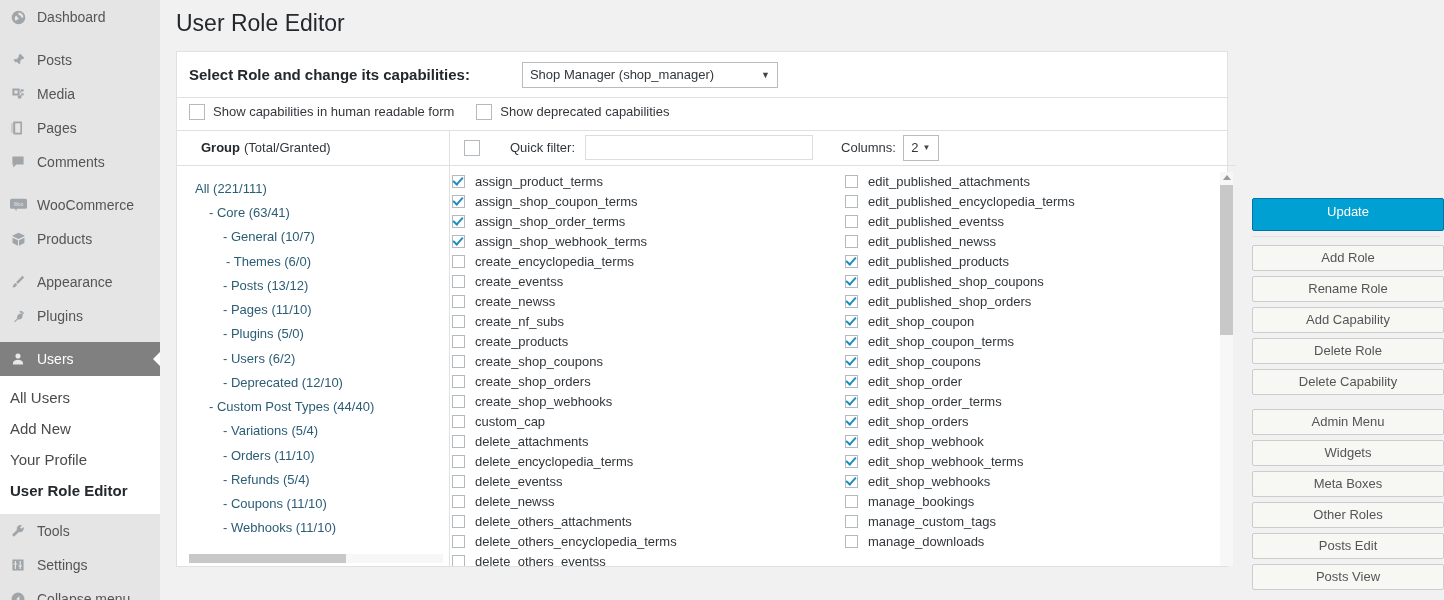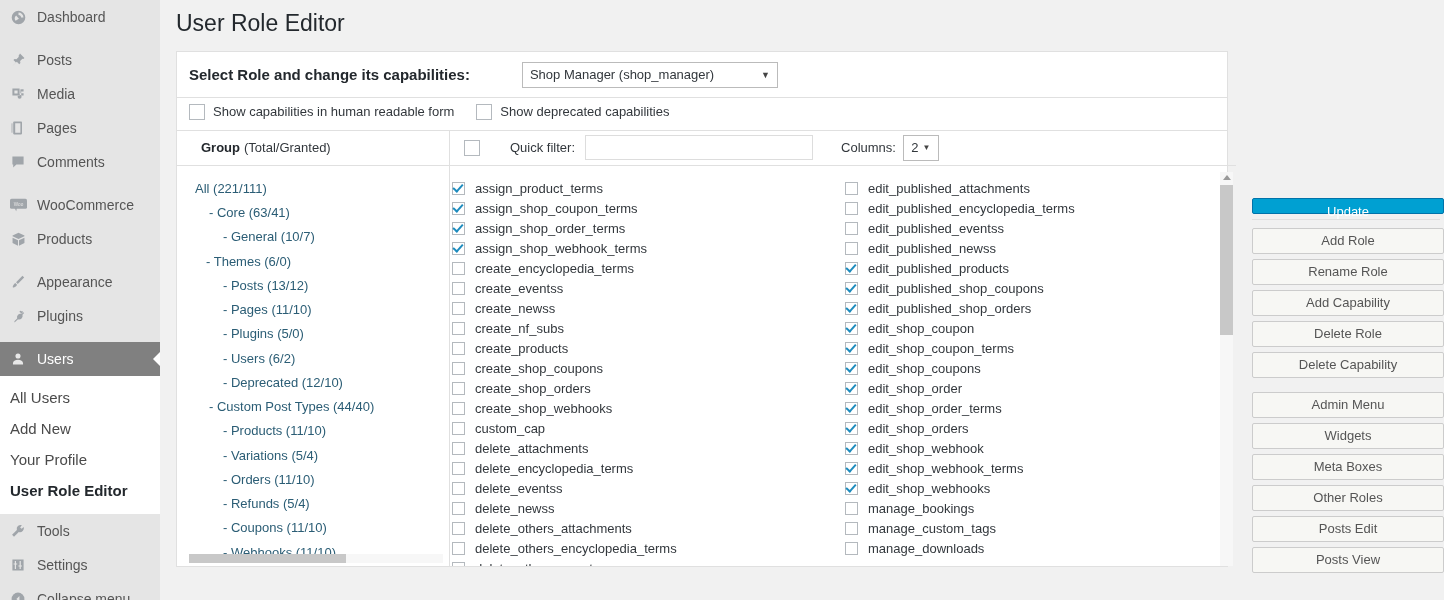--- a/index.html
+++ b/index.html
@@ -149,21 +149,21 @@
   .filter-bar { height: 35px; display: flex; align-items: center; border-bottom: 1px solid #e0e0e0; padding-left: 14px; }
   .filter-bar .qf-label { margin: 0 10px 0 30px; font-size: 13px; color: #32373c; }
   .qf-input {
     width: 228px; height: 25px;
     border: 1px solid #ddd; background: #fff;
   }
   .filter-bar .cols-label { margin: 0 7px 0 28px; font-size: 13px; color: #32373c; }
 
   .caps-wrap { position: relative; height: 400px; overflow: hidden; padding-top: 6px; }
   .caps-cols { display: flex; }
-  .caps-col { width: 393px; margin-top: 7px; }
+  .caps-col { width: 393px; }
   .cap-row {
     display: flex; align-items: center;
     height: 20px;
     padding-left: 2px;
   }
   .cap-row .cap-name { margin-left: 10px; font-size: 13px; color: #32373c; white-space: nowrap; }
   .vscroll {
     position: absolute; right: 3px; top: 6px; width: 13px; bottom: 0;
     background: #f7f7f7;
   }
@@ -194,21 +194,21 @@
     color: #555;
     font-size: 13px;
     margin-bottom: 5px;
     cursor: pointer;
     border-radius: 2px;
   }
   .btn.primary {
     background: #00a0d2;
     border-color: #0073aa;
     color: #fff;
-    height: 16px; line-height: 26px;
+    height: 33px; line-height: 26px;
     font-size: 13px;
   }
   .btn-gap { height: 9px; }
   .btn-divider { height: 1px; background: #e0e0e0; margin: 3px 0 8px 0; }
 </style>
 </head>
 <body>
 
 <div id="root">
 
@@ -358,28 +358,27 @@
 
         <div class="colleft">
           <div class="colleft-head">
             <span class="g1">Group</span>
             <span class="g2">(Total/Granted)</span>
           </div>
           <div class="tree" id="tree-list">
               <div class="tree-item" style="padding-left: 18px;">All (221/111)</div>
               <div class="tree-item" style="padding-left: 32px;">- Core (63/41)</div>
               <div class="tree-item" style="padding-left: 46px;">- General (10/7)</div>
-              <div class="tree-item" style="padding-left: 29px;">- Themes (6/0)</div>
+              <div class="tree-item" style="padding-left: 49px;">- Themes (6/0)</div>
               <div class="tree-item" style="padding-left: 46px;">- Posts (13/12)</div>
               <div class="tree-item" style="padding-left: 46px;">- Pages (11/10)</div>
               <div class="tree-item" style="padding-left: 46px;">- Plugins (5/0)</div>
               <div class="tree-item" style="padding-left: 46px;">- Users (6/2)</div>
               <div class="tree-item" style="padding-left: 46px;">- Deprecated (12/10)</div>
               <div class="tree-item" style="padding-left: 32px;">- Custom Post Types (44/40)</div>
-              <div class="tree-item" style="padding-left: 46px;">- Products (11/10)</div>
               <div class="tree-item" style="padding-left: 46px;">- Variations (5/4)</div>
               <div class="tree-item" style="padding-left: 46px;">- Orders (11/10)</div>
               <div class="tree-item" style="padding-left: 46px;">- Refunds (5/4)</div>
               <div class="tree-item" style="padding-left: 46px;">- Coupons (11/10)</div>
               <div class="tree-item" style="padding-left: 46px;">- Webhooks (11/10)</div>
             </div>
           <div class="hscroll">
             <div class="thumb"></div>
           </div>
         </div>

